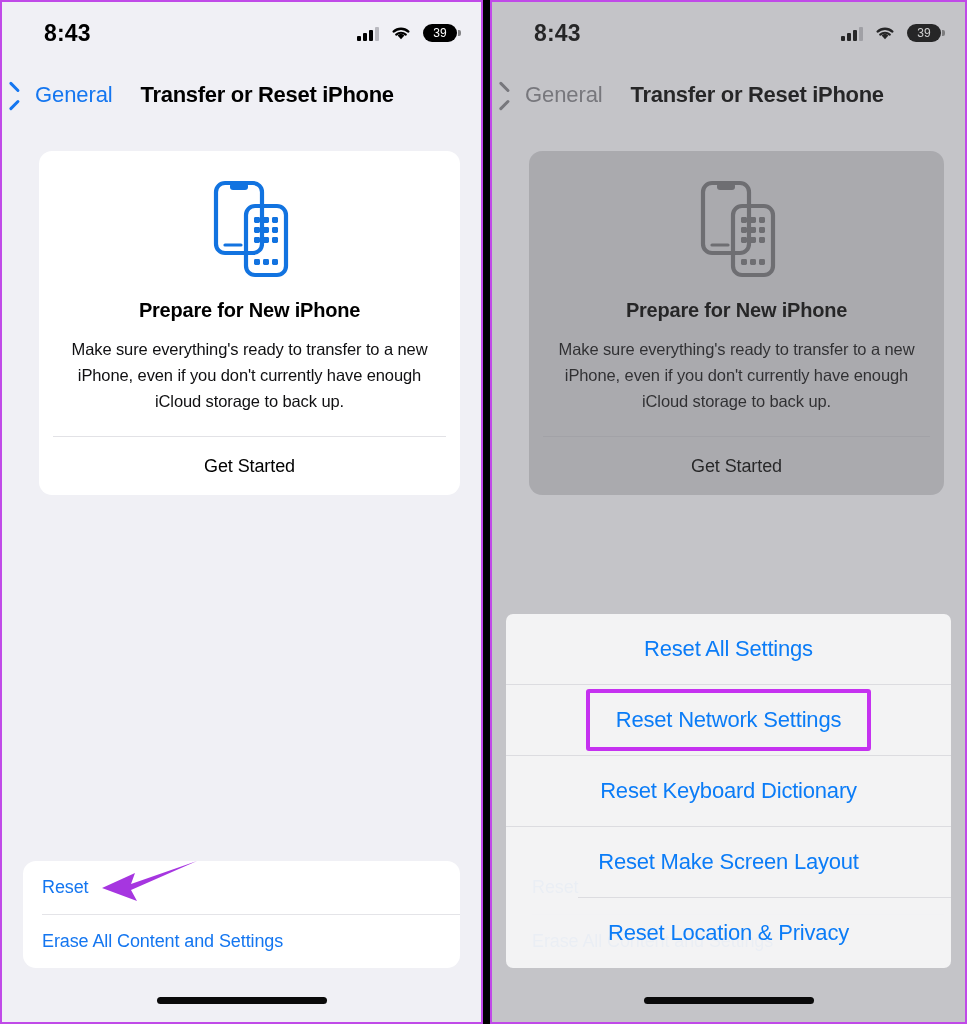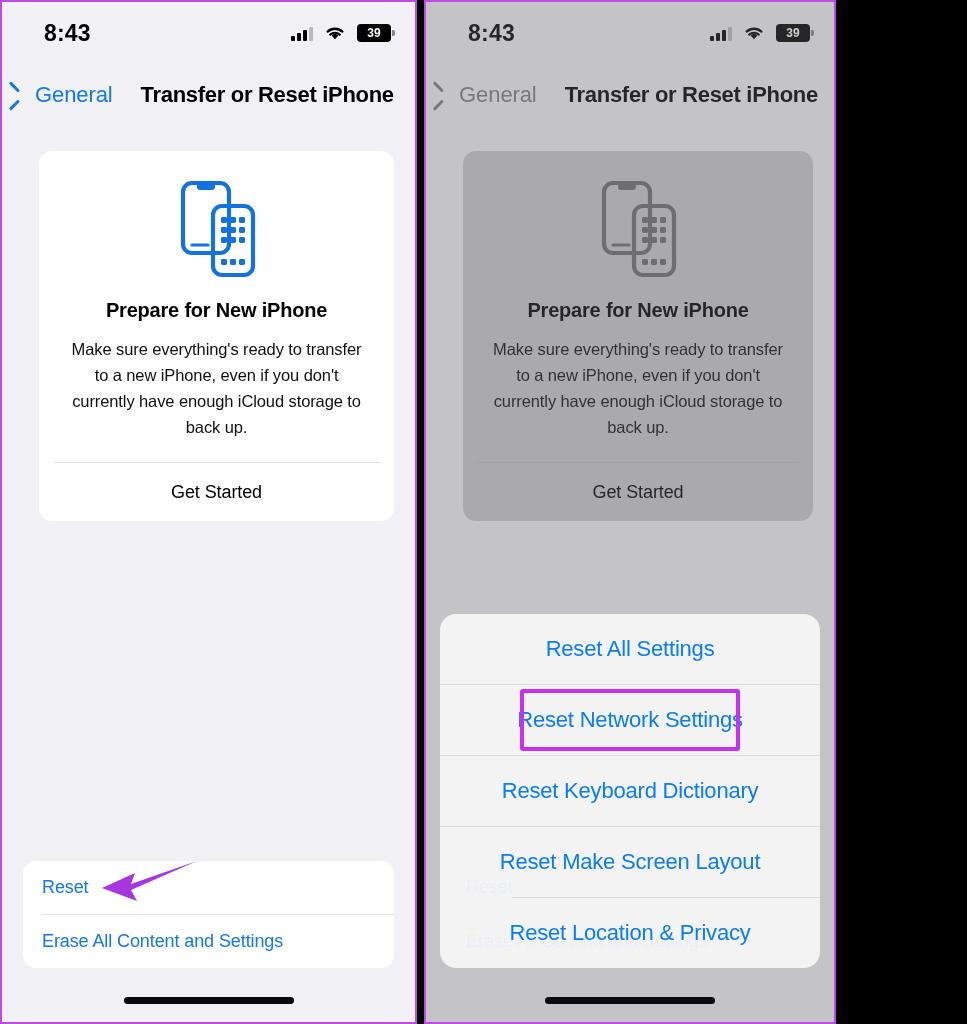--- a/index.html
+++ b/index.html
@@ -4,21 +4,21 @@
 <style>
   * { box-sizing: border-box; margin: 0; padding: 0; }
   html, body {
     width: 967px; height: 1024px;
     background: #000;
     font-family: "Liberation Sans", sans-serif;
     overflow: hidden;
   }
   .stage {
     position: relative;
-    width: 836px; height: 1024px;
+    width: 967px; height: 1024px;
     background: #000;
     display: flex;
   }
 
   
   .panel {
     position: relative;
     height: 1024px;
     border: 2px solid #c04ae8;
     overflow: hidden;
@@ -51,23 +51,23 @@
     margin-left: auto; display: flex; align-items: center; gap: 11px;
   }
   .sig { display: flex; align-items: flex-end; gap: 2px; height: 15px; }
   .sig i { width: 4px; background: #000; border-radius: 1px; display: block; }
   .sig i:nth-child(1) { height: 5px; }
   .sig i:nth-child(2) { height: 8px; }
   .sig i:nth-child(3) { height: 11px; }
   .sig i:nth-child(4) { height: 14px; background: #b9b9bf; }
   .wifi { width: 22px; height: 16px; position: relative; }
   .batt {
-    width: 34px; height: 18px; border-radius: 4px;
+    width: 34px; height: 18px; border-radius: 9px;
     background: #000; color: #fff;
-    font-size: 12px; font-weight: bold;
+    font-size: 12px; font-weight: normal;
     display: flex; align-items: center; justify-content: center;
     position: relative; letter-spacing: .2px;
   }
   .batt::after {
     content: ""; position: absolute; right: -4px; top: 6px;
     width: 3px; height: 6px; border-radius: 0 2px 2px 0;
     background: rgba(0,0,0,.45);
   }
 
   
@@ -154,21 +154,21 @@
   
   .arrow { position: absolute; left: 95px; top: 855px; z-index: 30; }
 
   
   .sheet-wrap {
     position: absolute; left: 14px; right: 14px; bottom: 54px;
     z-index: 50;
   }
   .sheet {
     background: rgba(245,245,247,0.94);
-    border-radius: 16px; overflow: hidden;
+    border-radius: 7px; overflow: hidden;
   }
   .sheet-row {
     height: 70px; display: flex; align-items: center; justify-content: center;
     color: #0b7cf7; font-size: 22px; cursor: pointer;
     letter-spacing: -.2px;
     position: relative;
   }
   .sheet-sep { height: 1px; background: #dcdce0; }
   .sheet-sep.inset { margin-left: 72px; }
   .sheet-cancel {

